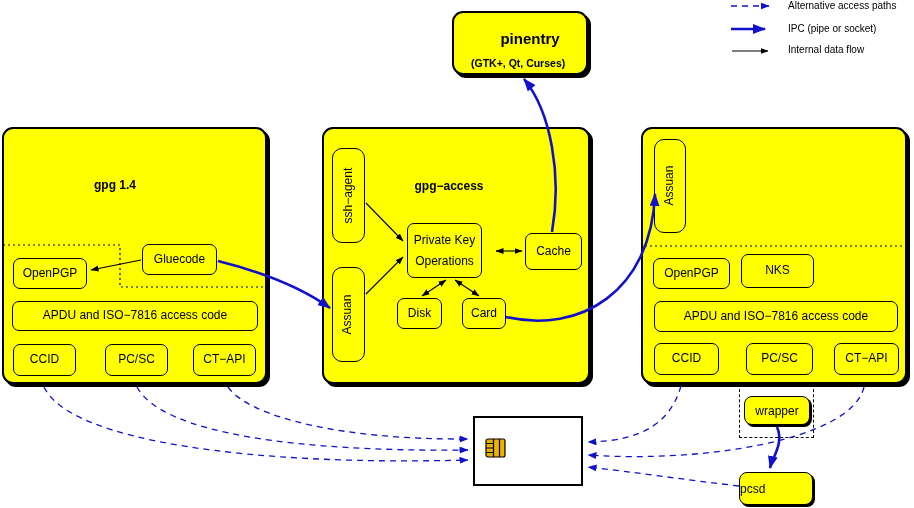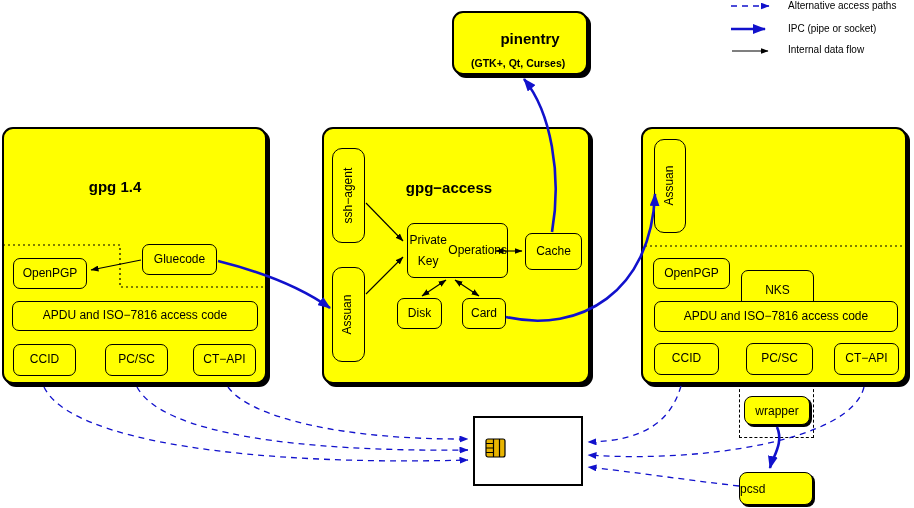--- a/index.html
+++ b/index.html
@@ -11,21 +11,21 @@
     position:absolute; background:var(--fill); border:2px solid #000;
     border-radius:11px; box-shadow:3px 3px 0 0 #000; box-sizing:border-box;
   }
   .node {
     position:absolute; background:var(--fill); border:1.5px solid #000;
     border-radius:7px; box-sizing:border-box; display:flex;
     align-items:center; justify-content:center; font-size:12px;
     text-align:center; line-height:1.1;
   }
   .vnode > span { transform:rotate(-90deg); white-space:nowrap; }
-  .title { position:absolute; font-weight:bold; font-size:15px; text-align:center; }
+  .title { position:absolute; font-weight:bold; font-size:12px; text-align:center; }
   .legend-label { position:absolute; font-size:10px; white-space:nowrap; }
   .pin-title { position:absolute; left:0; right:0; top:17px; text-align:center; font-weight:bold; font-size:15px;margin-left:20px; }
   .pin-sub   { position:absolute; left:17px; right:0; top:44px; text-align:left; font-size:10.5px;font-weight:bold; }
   .pko-line { font-size:12px; line-height:21px; }
   .dashedrect {
     position:absolute; border:1.5px dashed #000; box-sizing:border-box; background:transparent;
   }
   .smartcard {
     position:absolute; background:#fff; border:2px solid #000; box-sizing:border-box;
   }
@@ -74,42 +74,42 @@
     </div>
 
   <div class="bigbox" style="left:322px;top:127px;width:268px;height:257px"></div>
   <div class="title" style="left:369px;top:179px;width:160px">gpg−access</div>
   <div class="node vnode" style="left:332px;top:148px;width:33px;height:95px;border-radius:10px">
       <span>ssh−agent</span>
     </div>
   <div class="node vnode" style="left:332px;top:267px;width:33px;height:95px;border-radius:10px">
       <span>Assuan</span>
     </div>
-  <div class="node" style="left:407px;top:223px;width:101px;height:55px;flex-direction:row">
+  <div class="node" style="left:407px;top:223px;width:75px;height:55px;flex-direction:column">
     <div class="pko-line">Private Key</div>
     <div class="pko-line">Operations</div>
   </div>
   <div class="node" style="left:525px;top:233px;width:57px;height:37px">
       <span>Cache</span>
     </div>
   <div class="node" style="left:397px;top:298px;width:45px;height:31px">
       <span>Disk</span>
     </div>
   <div class="node" style="left:462px;top:298px;width:44px;height:31px">
       <span>Card</span>
     </div>
 
   <div class="bigbox" style="left:641px;top:127px;width:266px;height:257px"></div>
   <div class="node vnode" style="left:654px;top:139px;width:32px;height:94px;border-radius:10px">
       <span>Assuan</span>
     </div>
   <div class="node" style="left:653px;top:258px;width:77px;height:31px">
       <span>OpenPGP</span>
     </div>
-  <div class="node" style="left:741px;top:270px;width:73px;height:42px">
+  <div class="node" style="left:741px;top:254px;width:73px;height:34px">
       <span>NKS</span>
     </div>
   <div class="node" style="left:654px;top:301px;width:244px;height:31px">
       <span>APDU and ISO−7816 access code</span>
     </div>
   <div class="node" style="left:654px;top:343px;width:65px;height:32px">
       <span>CCID</span>
     </div>
   <div class="node" style="left:746px;top:343px;width:67px;height:32px">
       <span>PC/SC</span>

